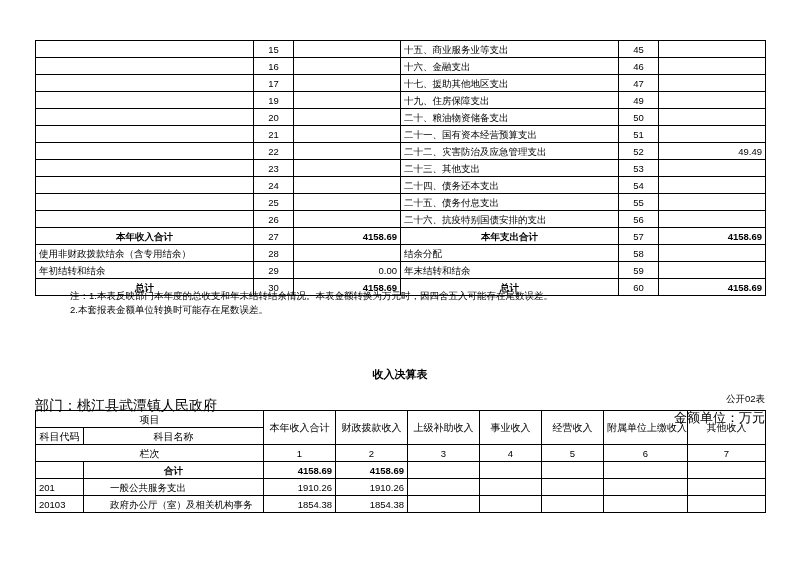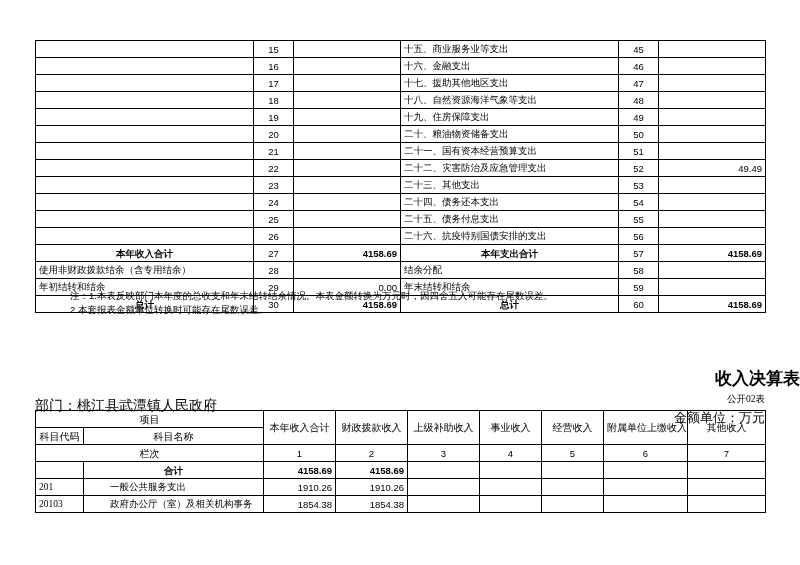--- a/index.html
+++ b/index.html
@@ -33,21 +33,21 @@
   }
   .top-table td {
     border: 1px solid #000;
     height: 16px;
     padding: 0 3px;
     line-height: 15px;
     vertical-align: middle;
     white-space: nowrap;
     overflow: hidden;
   }
-  .c-left   { text-align: left; font-family: Liberation Serif, serif; }
+  .c-left   { text-align: left; }
   .c-center { text-align: center; }
   .c-right  { text-align: right; }
   .bold     { font-weight: bold; }
 
   
   .notes {
     position: absolute;
     left: 35px;
     top: 289px;
     width: 740px;
@@ -55,31 +55,30 @@
     line-height: 14px;
   }
   .notes div { white-space: nowrap; padding-left: 35px; }
 
   
   .report2-title {
     position: absolute;
     left: 0;
     top: 367px;
     width: 800px;
-    text-align: right;
-    font-size: 17px;
+    text-align: center;
+    font-size: 11px;
     font-weight: bold;
     font-family: "DejaVu Serif", serif;
   }
   .public-label {
     position: absolute;
     right: 35px;
     top: 393px;
     font-size: 9.5px;
-    font-family: Liberation Serif, serif;
   }
   .dept-line {
     position: absolute;
     left: 35px;
     top: 397px;
     font-size: 14px;
   }
   .unit-label {
     position: absolute;
     right: 35px;
@@ -141,28 +140,20 @@
           <td class="c-left">十六、金融支出</td>
           <td class="c-center">46</td>
           <td class="c-right"></td>
         </tr>
         <tr>
           <td class="c-left"></td>
           <td class="c-center">17</td>
           <td class="c-right"></td>
           <td class="c-left">十七、援助其他地区支出</td>
           <td class="c-center">47</td>
-          <td class="c-right"></td>
-        </tr>
-        <tr>
-          <td class="c-left"></td>
-          <td class="c-center">18</td>
-          <td class="c-right"></td>
-          <td class="c-left">十八、自然资源海洋气象等支出</td>
-          <td class="c-center">48</td>
           <td class="c-right"></td>
         </tr>
         <tr>
           <td class="c-left"></td>
           <td class="c-center">19</td>
           <td class="c-right"></td>
           <td class="c-left">十九、住房保障支出</td>
           <td class="c-center">49</td>
           <td class="c-right"></td>
         </tr>

